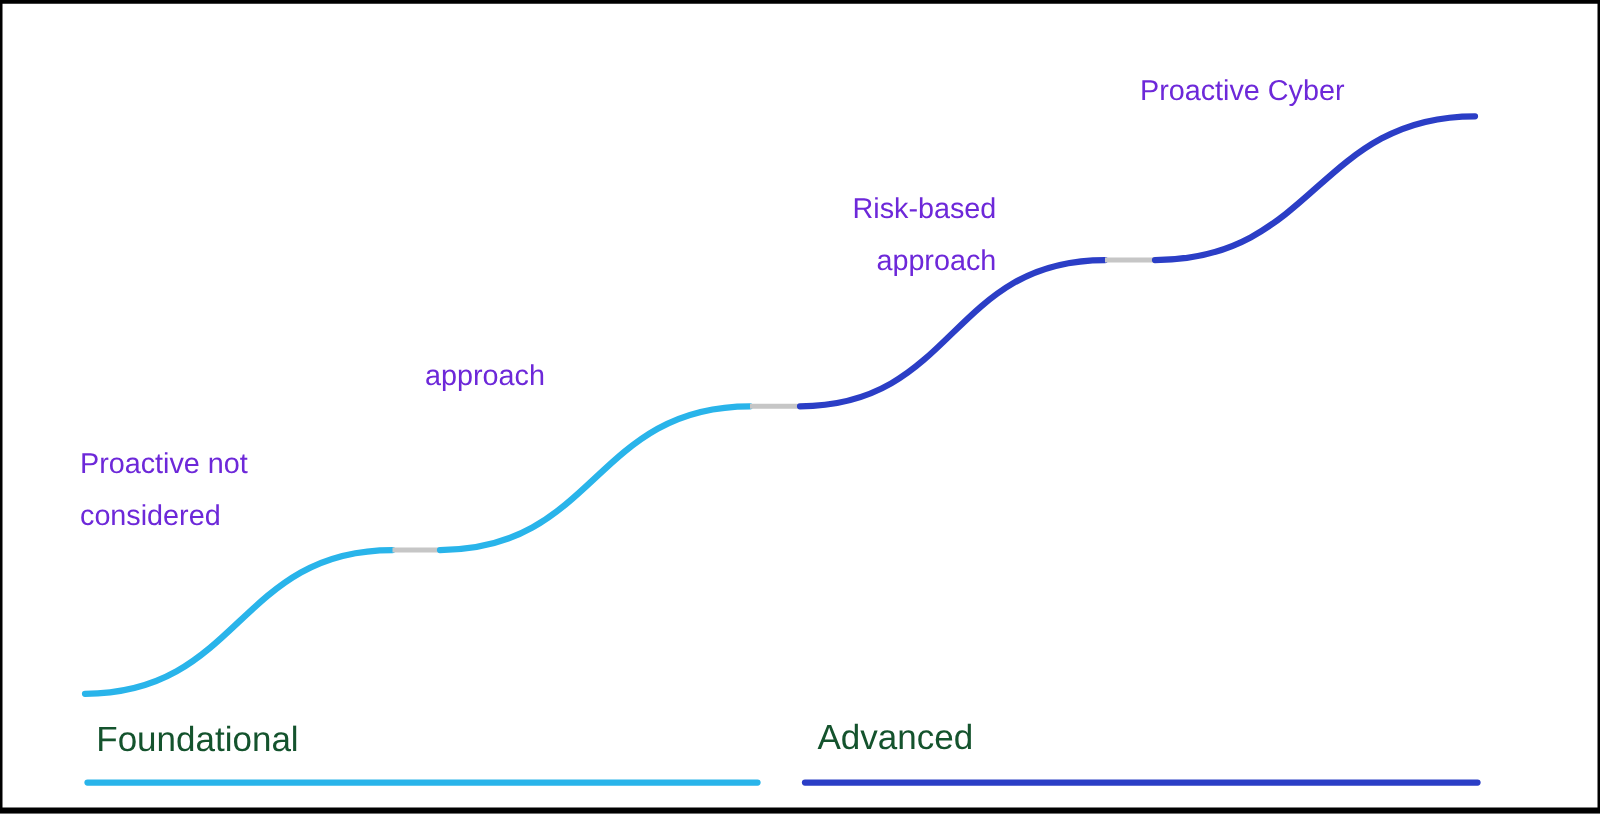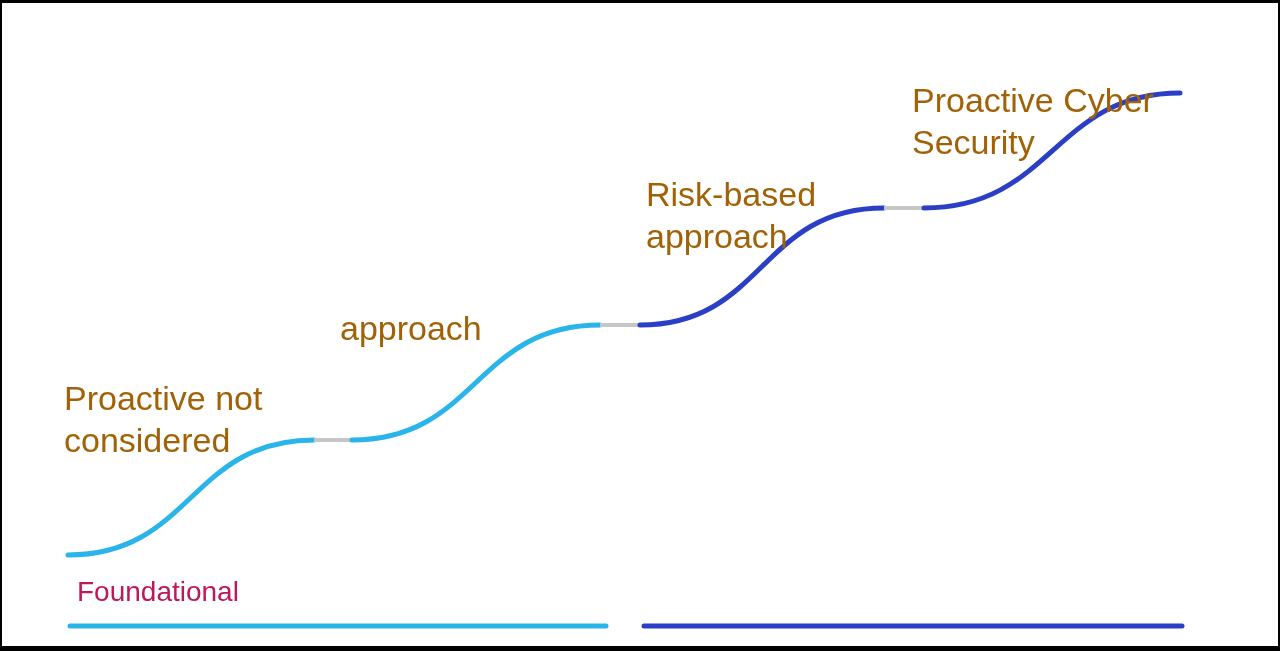--- a/index.html
+++ b/index.html
@@ -22,35 +22,34 @@
   }
   .curve-svg {
     position: absolute;
     left: 0;
     top: 0;
     width: 1280px;
     height: 651px;
   }
   .stage-label {
     position: absolute;
-    font-size: 34px;
+    font-size: 23px;
     line-height: 42px;
-    color: #a16207;
+    color: #6d28d9;
     white-space: nowrap;
-    margin-top: 28px;
   }
   .stage-label-1 { left: 62px;  top: 346px; }
   .stage-label-2 { left: 338px; top: 276px; }
-  .stage-label-3 { left: 644px; top: 142px; }
+  .stage-label-3 { left: 680px; top: 142px; text-align: right; }
   .stage-label-4 { left: 910px; top: 48px;  }
   .axis-label {
     position: absolute;
     font-size: 28px;
     line-height: 34px;
-    color: #be185d;
+    color: #14532d;
     white-space: nowrap;
   }
   .axis-label-foundational { left: 75px;  top: 572px; }
   .axis-label-advanced     { left: 652px; top: 570px; }
 </style>
 </head>
 <body>
 
 <div class="slide">
 
@@ -84,19 +83,19 @@
     <div>approach</div>
   </div>
 
   <div class="stage-label stage-label-3">
     <div>Risk-based</div>
     <div>approach</div>
   </div>
 
   <div class="stage-label stage-label-4">
     <div>Proactive Cyber</div>
-    <div>Security</div>
   </div>
 
   <div class="axis-label axis-label-foundational">Foundational</div>
 
+  <div class="axis-label axis-label-advanced">Advanced</div>
 
 </div>
 
 </body></html>

